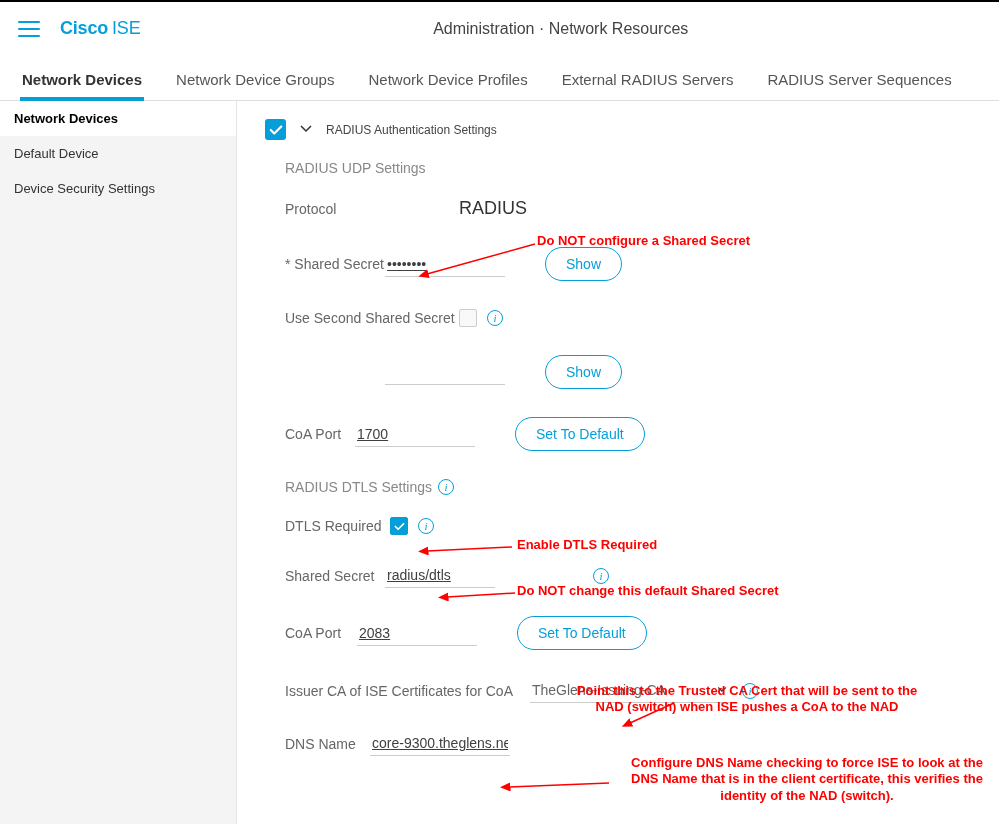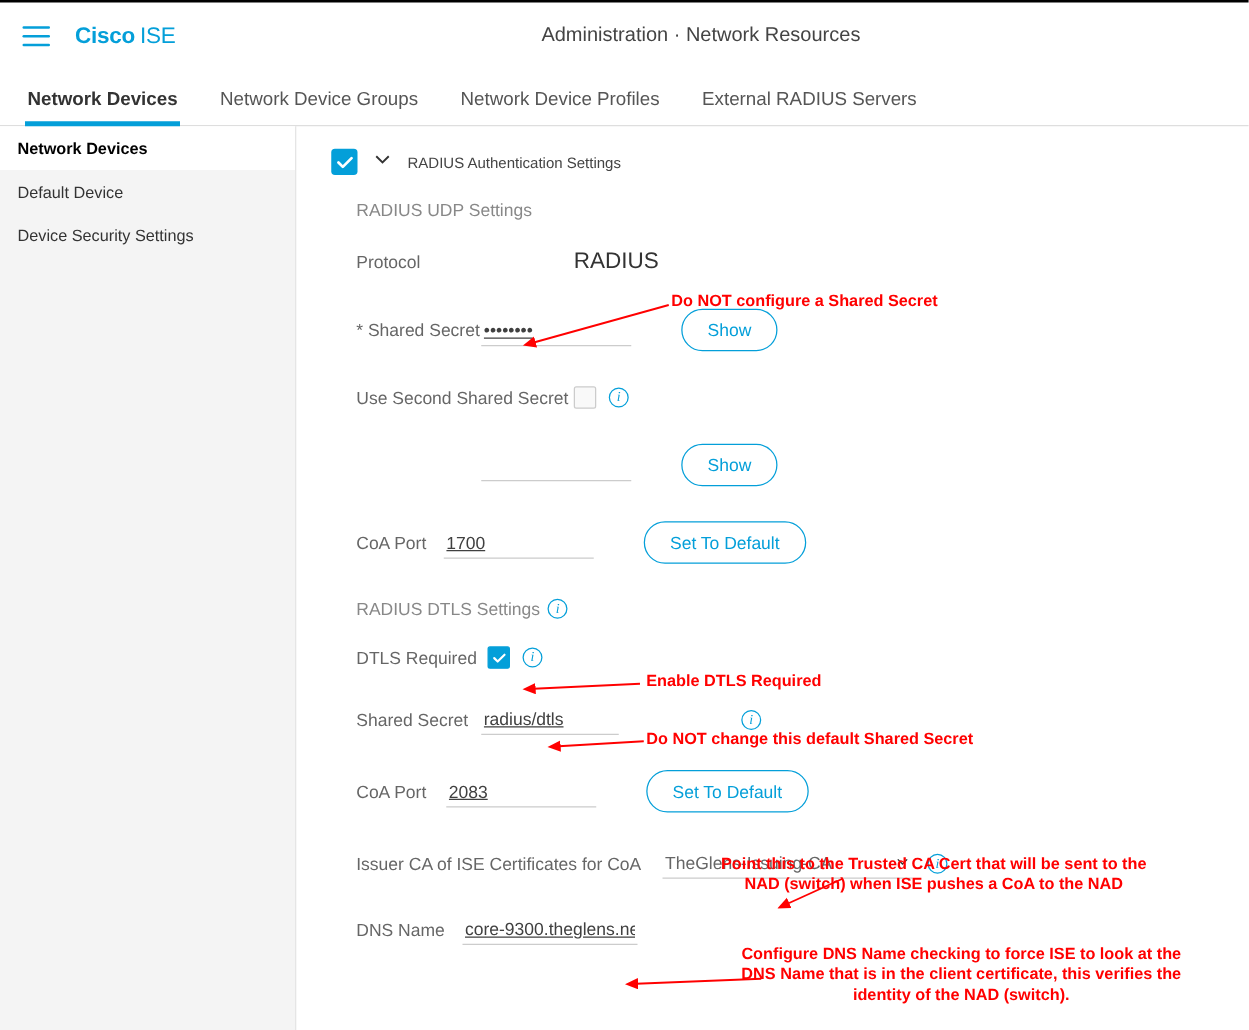--- a/index.html
+++ b/index.html
@@ -60,20 +60,21 @@
     <span>Cisco</span><span class="ise">ISE</span>
   </div>
   <div class="bread">Administration · Network Resources</div>
 </div>
 
 <div class="tabbar">
   <div class="tab active">Network Devices</div>
   <div class="tab">Network Device Groups</div>
   <div class="tab">Network Device Profiles</div>
   <div class="tab">External RADIUS Servers</div>
+  <div class="tab">RADIUS Server Sequences</div>
 </div>
 
 <div class="body">
   <div class="sidebar">
     <div class="side-item active">Network Devices</div>
     <div class="side-item">Default Device</div>
     <div class="side-item">Device Security Settings</div>
   </div>
 
   <div class="main">
@@ -187,19 +188,19 @@
     <div class="ann" style="left:280px;top:482px">Do NOT change this default Shared Secret</div>
     <svg class="arrow" style="left:200px;top:484px" width="90" height="20">
       <line x1="78" y1="8" x2="10" y2="12" stroke="#ff0000" stroke-width="1.5" marker-end="url(#ah)"></line>
     </svg>
 
     <div class="ann" style="left:325px;top:582px;width:370px;text-align:center;line-height:1.25">Point this to the Trusted CA Cert that will be sent to the NAD (switch) when ISE pushes a CoA to the NAD</div>
     <svg class="arrow" style="left:385px;top:598px" width="60" height="30">
       <line x1="52" y1="4" x2="8" y2="24" stroke="#ff0000" stroke-width="1.5" marker-end="url(#ah)"></line>
     </svg>
 
-    <div class="ann" style="left:352px;top:654px;width:360px;text-align:center;line-height:1.25">Configure DNS Name checking to force ISE to look at the DNS Name that is in the client certificate, this verifies the identity of the NAD (switch).</div>
+    <div class="ann" style="left:390px;top:654px;width:360px;text-align:center;line-height:1.25">Configure DNS Name checking to force ISE to look at the DNS Name that is in the client certificate, this verifies the identity of the NAD (switch).</div>
     <svg class="arrow" style="left:262px;top:672px" width="120" height="20">
       <line x1="110" y1="10" x2="10" y2="14" stroke="#ff0000" stroke-width="1.5" marker-end="url(#ah)"></line>
     </svg>
 
   </div>
 </div>
 
 </body></html>

